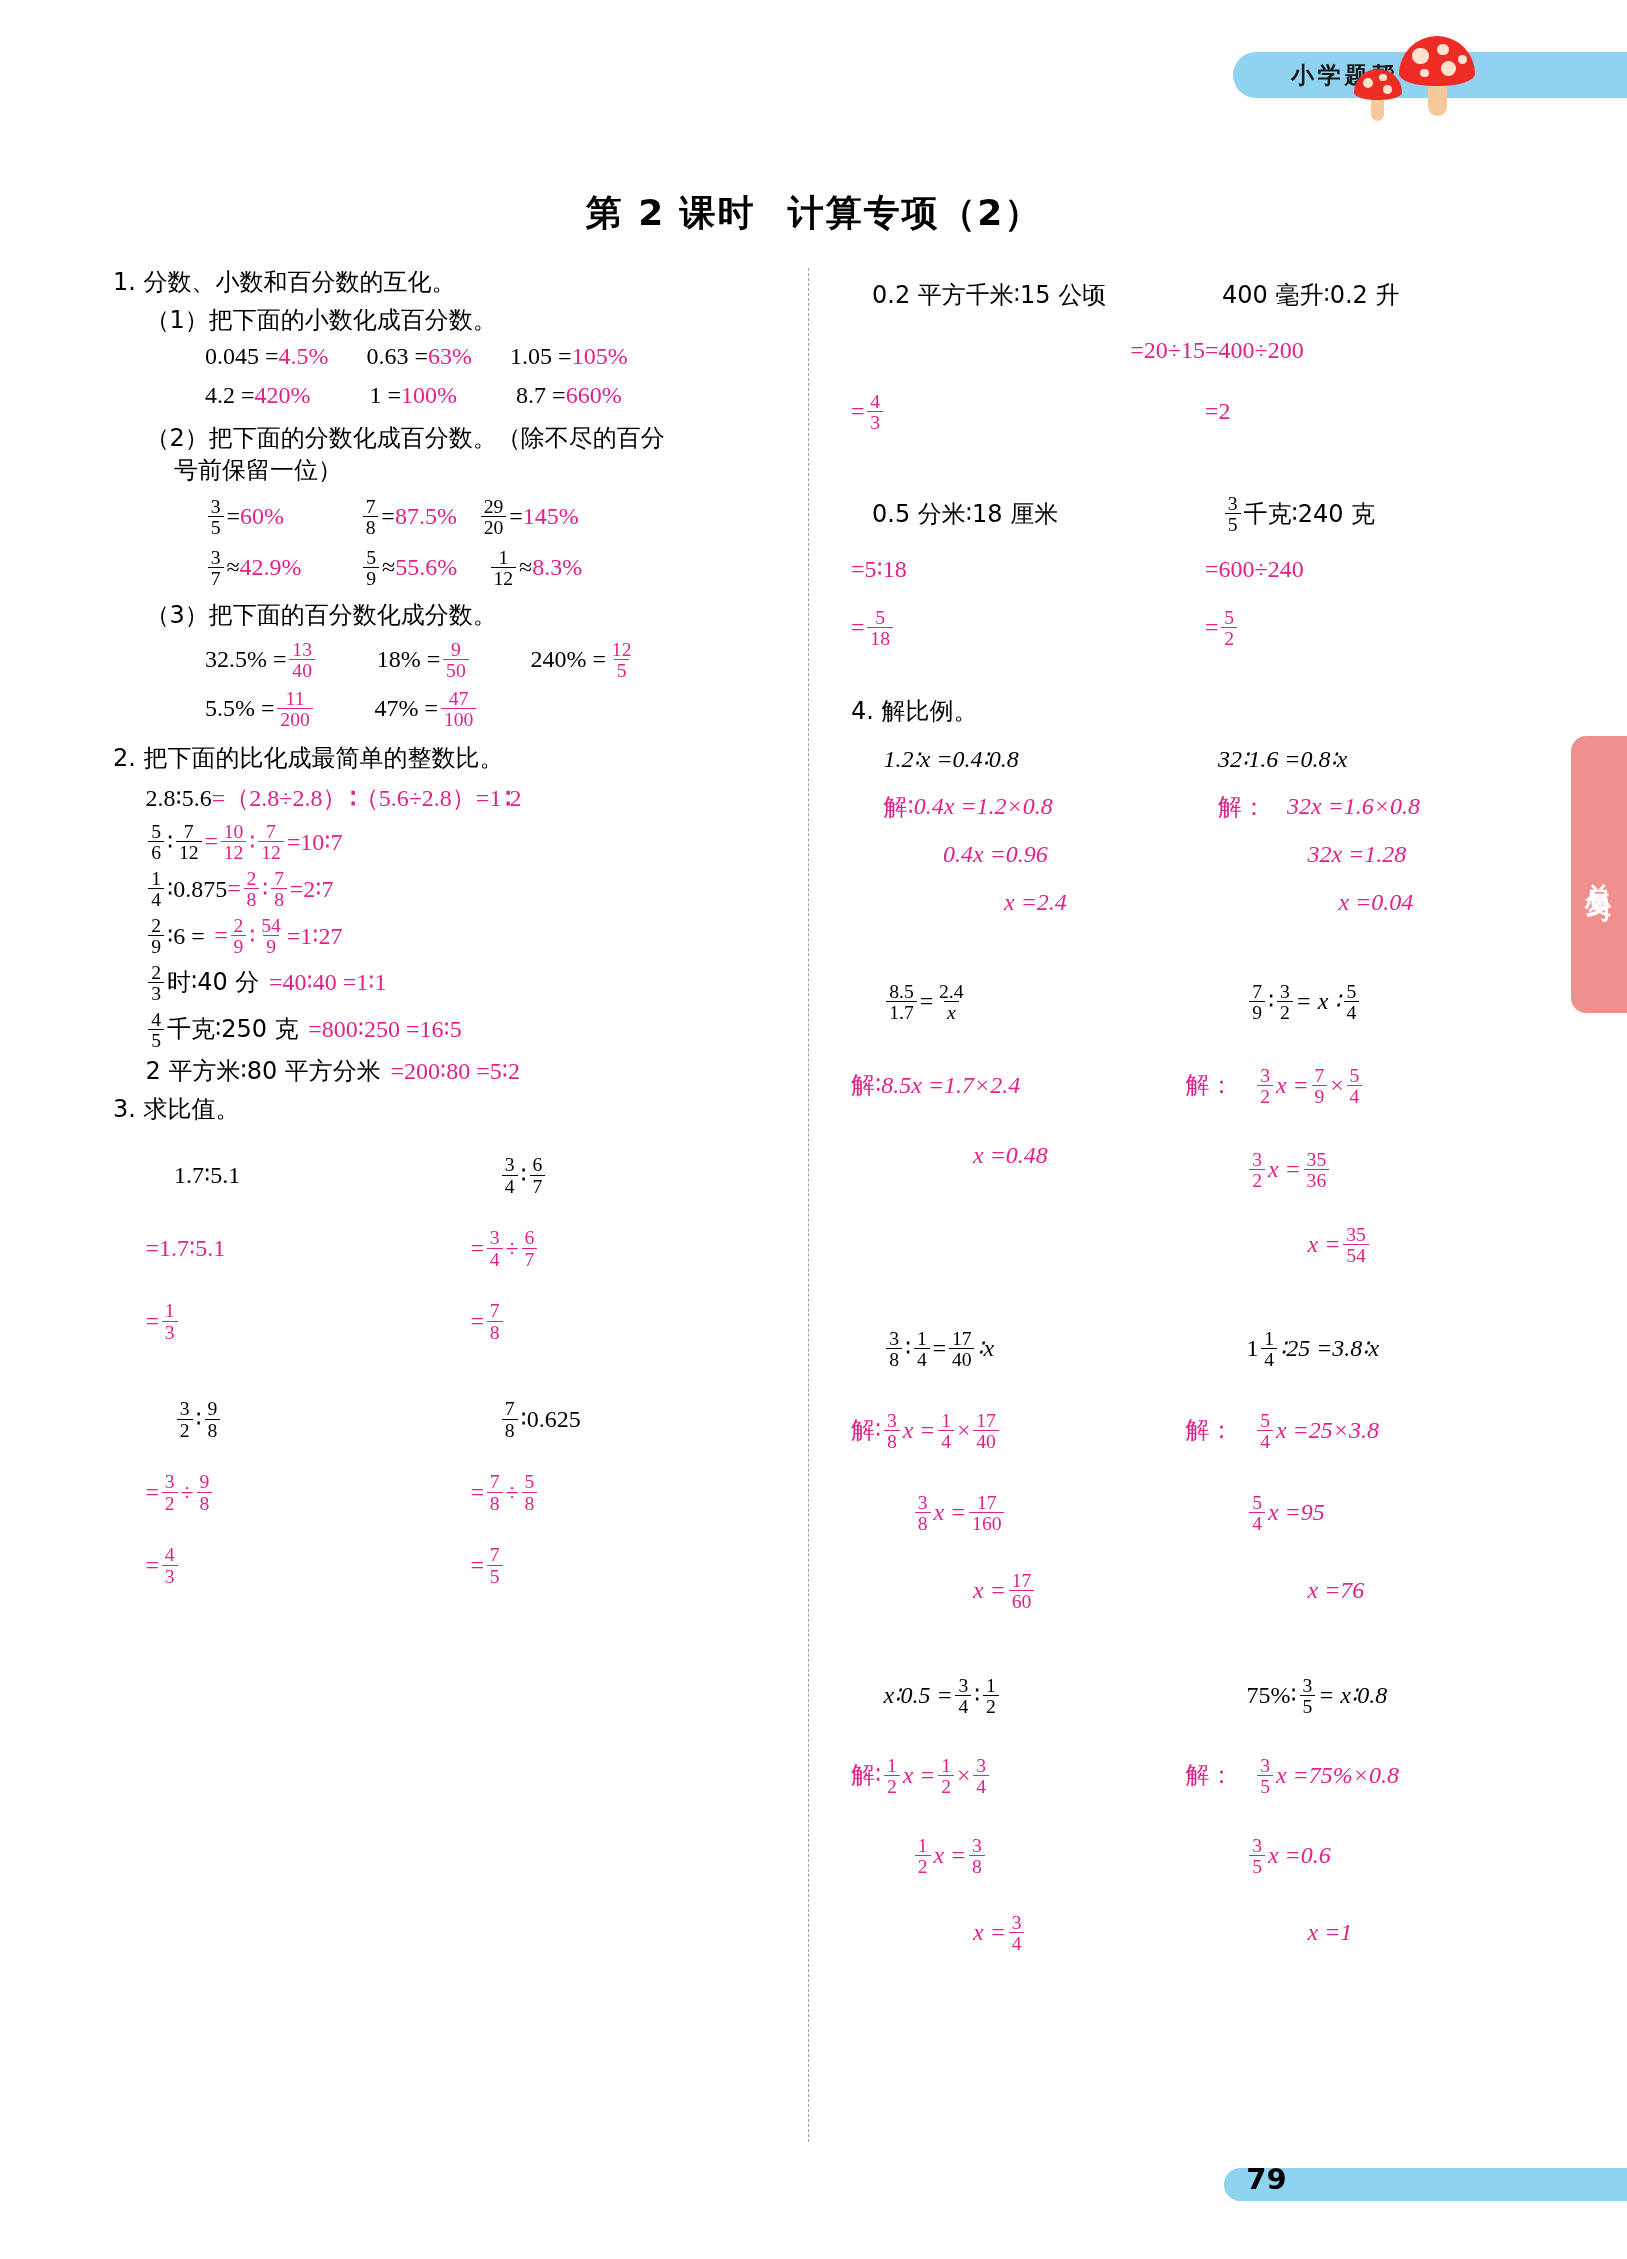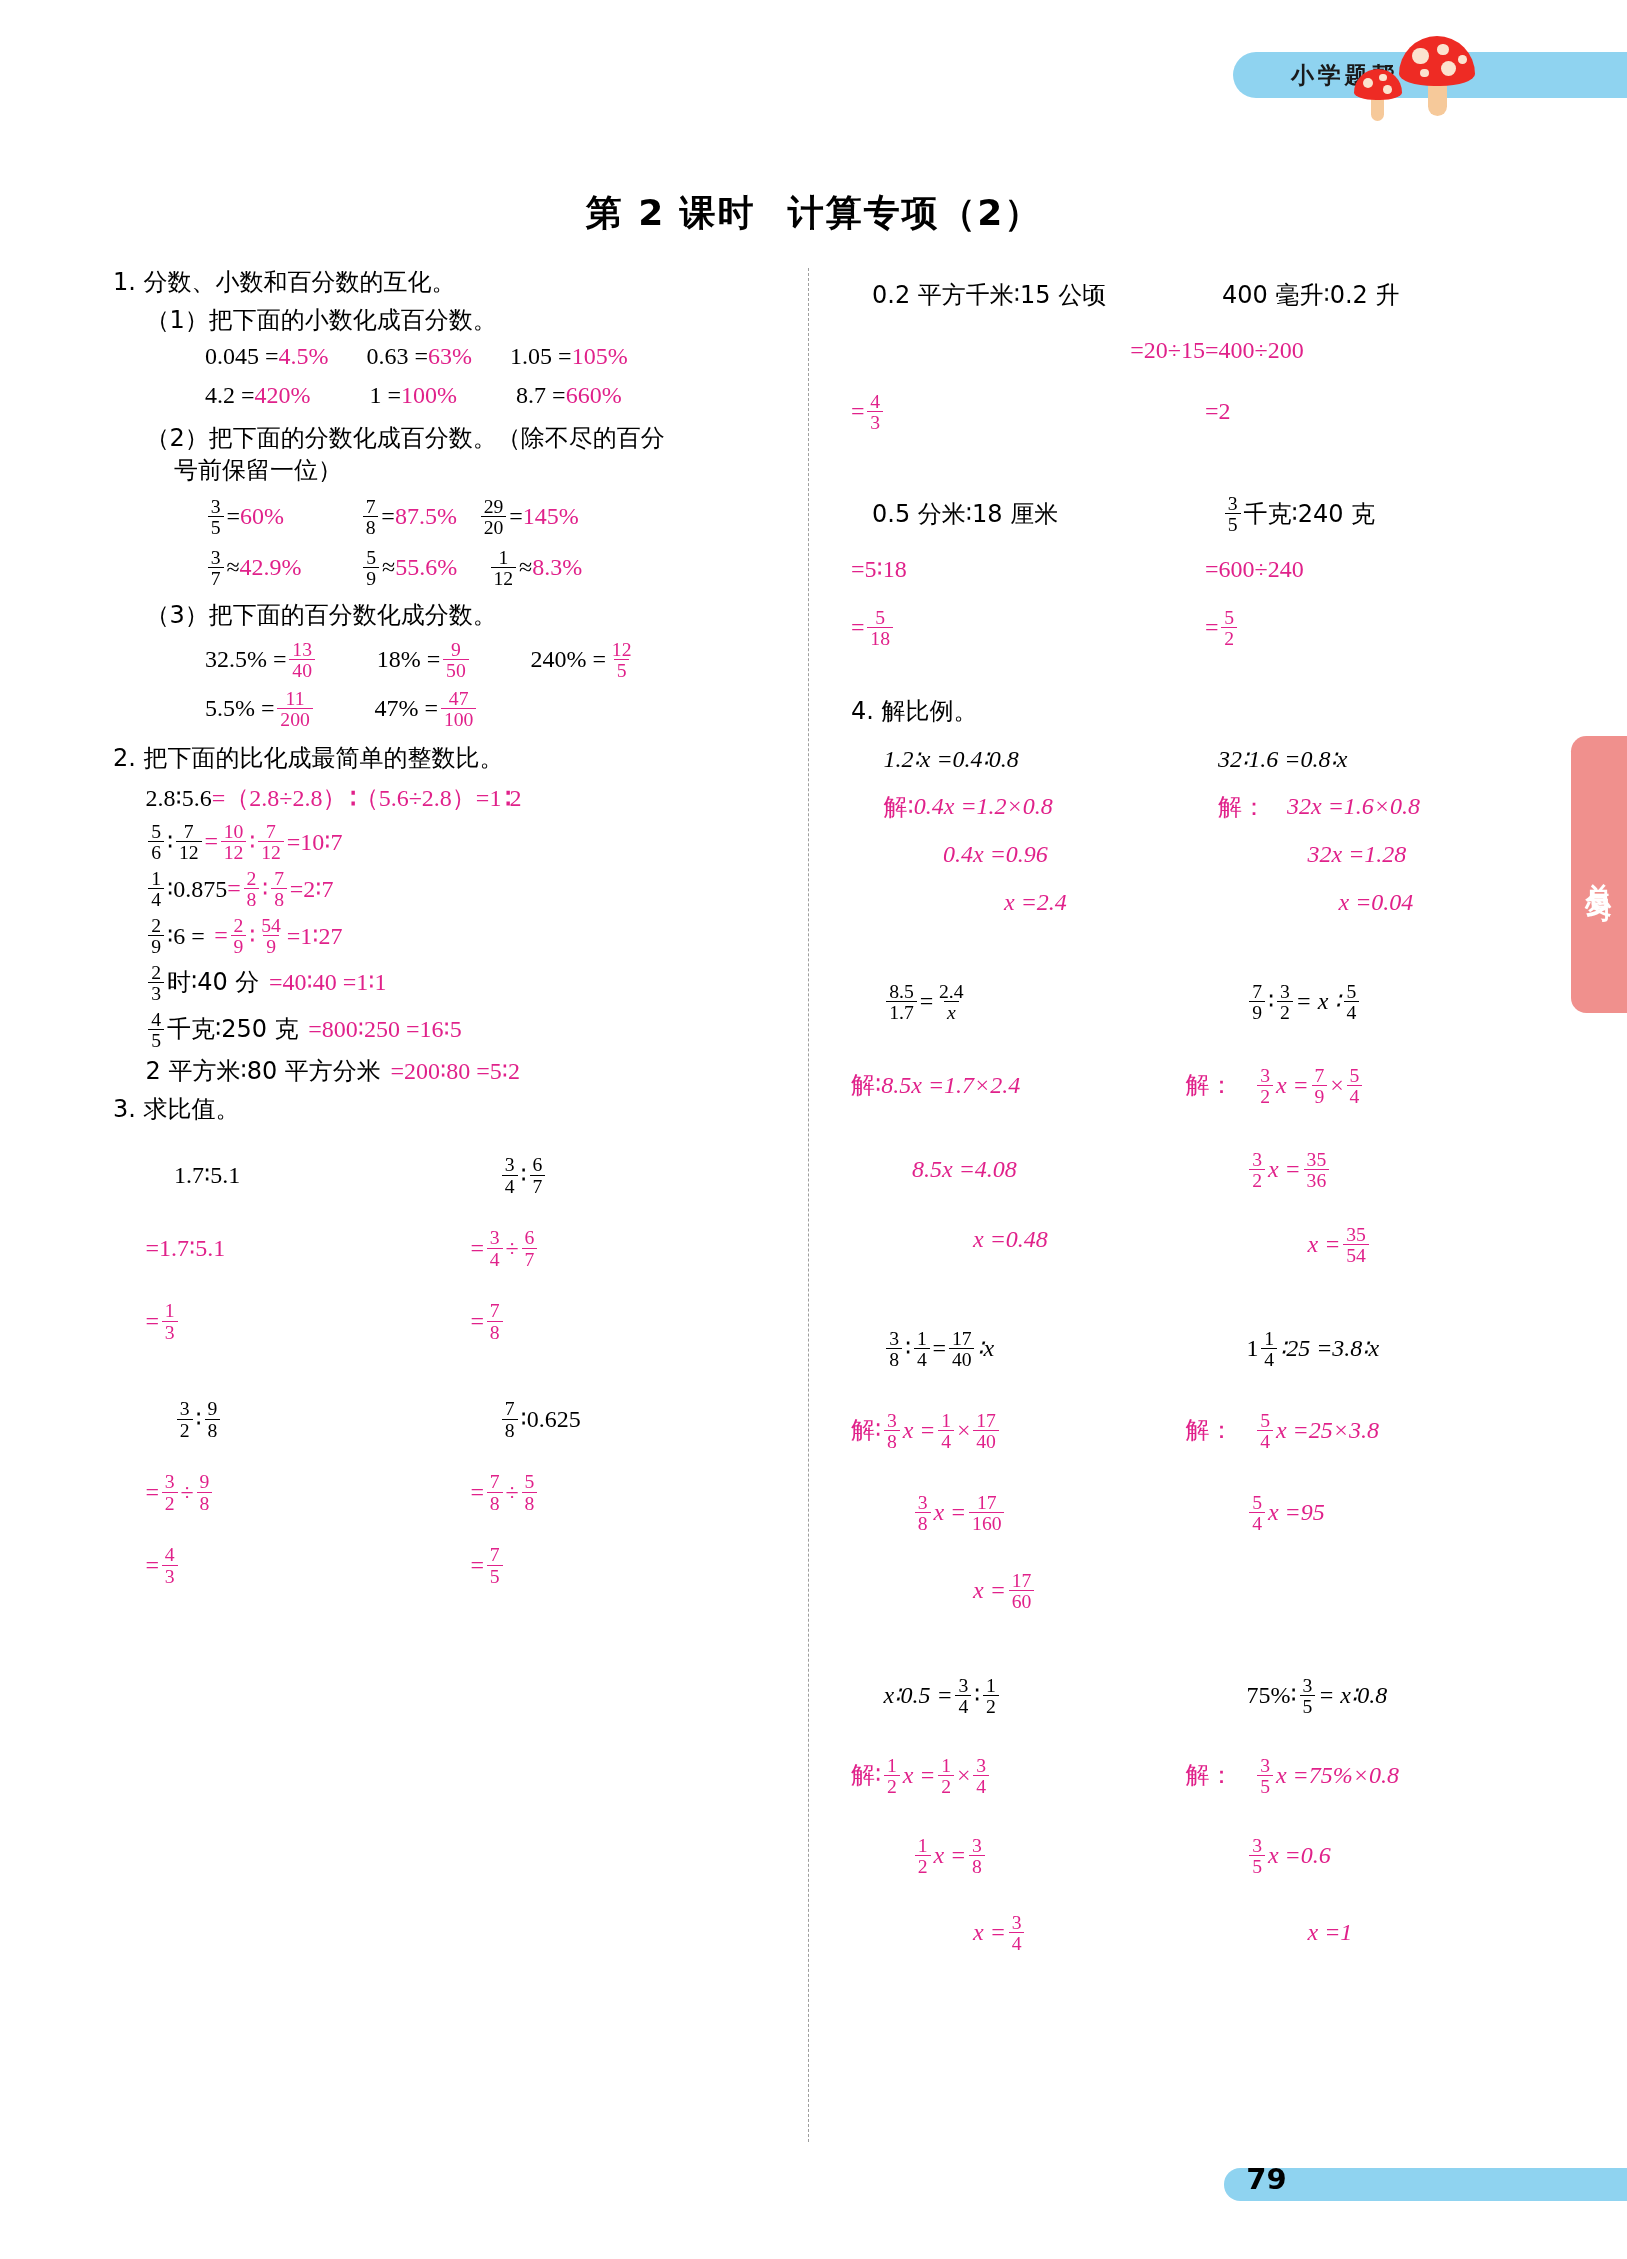--- a/index.html
+++ b/index.html
@@ -579,23 +579,20 @@
         <span class="q">=</span>
         <span class="fr q">
             <span class="n">2.4</span>
             <span class="d ital">x</span>
           </span>
       </div>
       <div class="mathrow" style="height:84px; align-items:center;">
         <span class="a cn">解∶</span>
         <span class="a ital">8.5x =1.7×2.4</span>
       </div>
-      <div class="mathrow ind2" style="height:84px; align-items:center;">
-        <span class="a ital">8.5x =4.08</span>
-      </div>
       <div class="mathrow ind4" style="height:57px; align-items:center;">
         <span class="a ital">x =0.48</span>
       </div>
     </div>
     <div class="cell" style="width:335px;">
       <div class="mathrow ind2" style="height:84px; align-items:center;">
         <span class="fr q">
             <span class="n">7</span>
             <span class="d">9</span>
           </span>
@@ -721,20 +718,23 @@
             <span class="d">4</span>
           </span>
         <span class="a ital">x =25×3.8</span>
       </div>
       <div class="mathrow ind2" style="height:82px; align-items:center;">
         <span class="fr a">
             <span class="n">5</span>
             <span class="d">4</span>
           </span>
         <span class="a ital">x =95</span>
+      </div>
+      <div class="mathrow ind4" style="height:75px; align-items:center;">
+        <span class="a ital">x =76</span>
       </div>
     </div>
   </div>
 
   <div class="grid2">
     <div class="cell" style="width:335px;">
       <div class="mathrow ind" style="height:80px; align-items:center;">
         <span class="q ital">x∶0.5 =</span>
         <span class="fr q">
             <span class="n">3</span>

